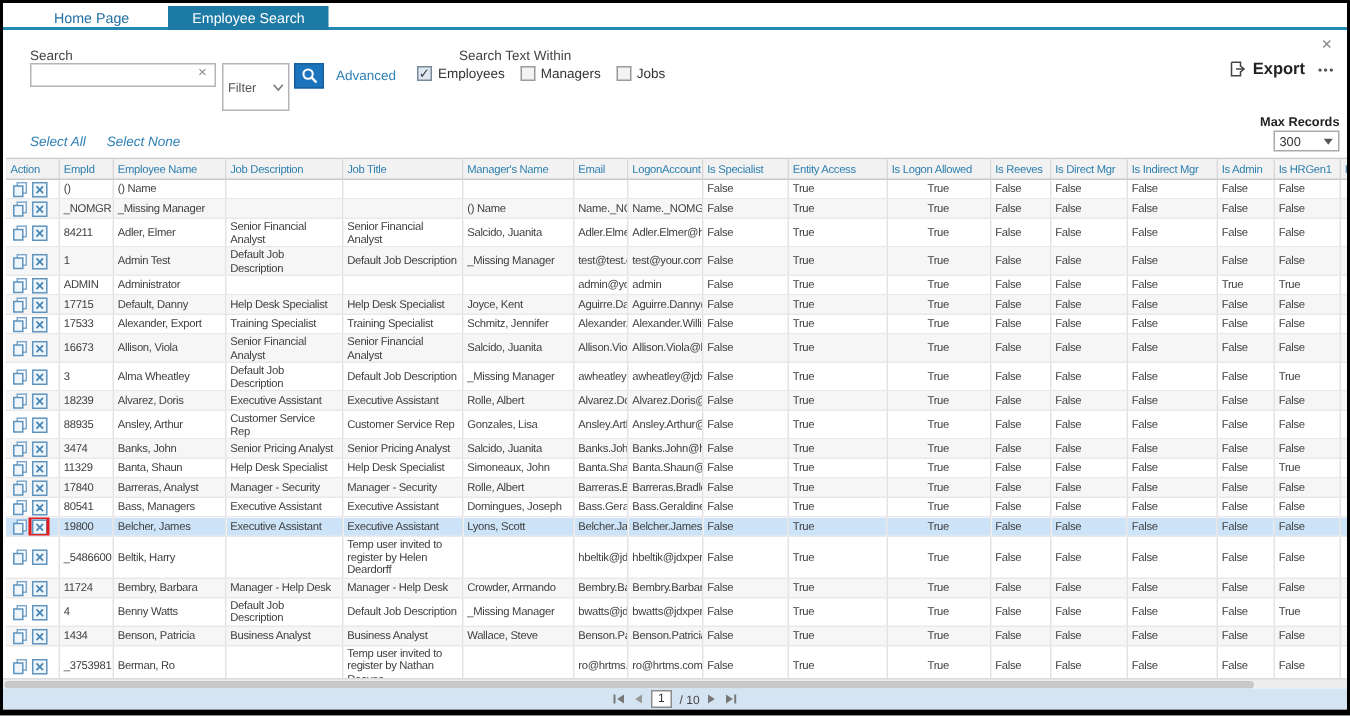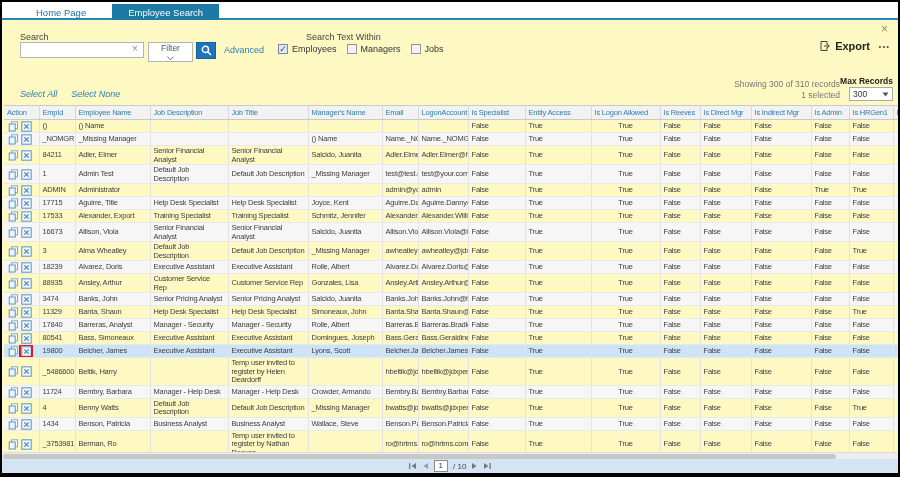--- a/index.html
+++ b/index.html
@@ -1,39 +1,39 @@
 <!DOCTYPE html>
 <html><head>
 <meta charset="utf-8">
 <style>
   * { box-sizing: border-box; margin: 0; padding: 0; }
   html,body { background:#888; }
   #frame {
-    position: relative; width: 900px; height: 477px; background: #fef9c3;
+    position: relative; width: 900px; height: 477px; background: #ffffff;
     border: 2px solid #000; border-bottom-width: 4px;
     font-family: "Liberation Sans", "DejaVu Sans", sans-serif;
     overflow: hidden;
     padding-left: 40px;
   }
   
   .tabbar { position:absolute; top:0; left:0; right:0; height:18px;
     border-bottom:2px solid #2389b2; background:#fff; }
   .tab { display:inline-block; font-size:9.5px; padding:3px 16px 2px 16px; cursor:default; }
   .tab.inactive { color:#1f6fa3; margin-left:18px; }
   .tab.active { background:#1c7aa5; color:#fff; margin-left:10px; }
   
   .lbl { position:absolute; font-size:9px; color:#444; }
   #search-label { top:30px; left:18px; }
   #stw-label { top:30px; left:276px;margin-left:28px; }
   #search-input { position:absolute; top:40px; left:18px; width:124px; height:16px;
     border:1px solid #b5b5b5; font-size:9px; padding:1px 14px 1px 4px; color:#333; }
   #search-clear { position:absolute; top:41px; left:130px; font-size:10px; color:#8a8a8a; cursor:pointer; }
-  #filter-select { position:absolute; top:40px; left:146px; width:45px; height:20px;
+  #filter-select { position:absolute; top:40px; left:146px; width:45px; height:32px;
     border:1px solid #b5b5b5; background:#fff; font-size:8.5px; color:#555;
-    display:flex; align-items:center; justify-content:space-between; padding:0 3px; cursor:pointer;flex-direction:column; }
+    display:flex; align-items:center; justify-content:space-between; padding:0 3px; cursor:pointer; }
   #search-btn { position:absolute; top:40px; left:194px; width:20px; height:17px;
     background:#1c74bd; border:1px solid #15609f; display:flex; align-items:center; justify-content:center; cursor:pointer; }
   #advanced-link { position:absolute; top:43px; left:222px; font-size:9px; color:#2f7fb6; cursor:pointer; }
   .cbrow { position:absolute; top:42px; left:276px; display:flex; gap:10px; align-items:center; }
   .cbitem { display:flex; gap:4px; align-items:center; font-size:9px; color:#333; cursor:pointer; }
   .cb { width:10px; height:10px; border:1px solid #999; background:#f2f2f2; font-size:9px;
     line-height:9px; text-align:center; color:#444; }
   .cb.checked { background:#dfe8f2; border-color:#7a8a9a; }
   #close-x { position:absolute; top:22px; right:10px; font-size:12px; color:#8a8a8a; cursor:pointer; line-height:10px; }
   #export-group { position:absolute; top:38px; right:28px; display:flex; gap:4px; align-items:center; cursor:pointer; }
@@ -128,24 +128,20 @@
       </svg>
     <span id="export-label">Export</span>
   </div>
   <span id="more-dots">•••</span>
 
   <div class="sel-links">
     <span>Select All</span>
     <span>Select None</span>
   </div>
 
-  <div id="status-block">
-    <div>Showing 300 of 310 records</div>
-    <div>1 selected</div>
-  </div>
 
   <span id="maxrec-label">Max Records</span>
   <div id="maxrec-select">
     <span>300</span>
     <svg width="7" height="5" viewBox="0 0 7 5">
         <polygon points="0.5,0.5 6.5,0.5 3.5,4.5" fill="#555"></polygon>
       </svg>
   </div>
 
   <div id="table-wrap">
@@ -318,21 +314,21 @@
           </tr>
           <tr>
             <td class="c-action action-cell"><span class="aicon"><svg width="11" height="11" viewBox="0 0 11 11">
                   <rect x="3.5" y="0.8" width="6" height="7" fill="#fff" stroke="#7fa9cc" stroke-width="1"></rect>
                   <rect x="1.2" y="3" width="6" height="7" fill="#eef6fc" stroke="#5e93bd" stroke-width="1"></rect>
                 </svg></span><span class="aicon"><svg width="11" height="11" viewBox="0 0 11 11">
                   <rect x="0.8" y="0.8" width="9.4" height="9.4" fill="#eef6fc" stroke="#5e93bd" stroke-width="1"></rect>
                   <path d="M3.3 3.3 L7.7 7.7 M7.7 3.3 L3.3 7.7" stroke="#4a86b4" stroke-width="1.2"></path>
                 </svg></span></td>
             <td class="c-empid nowrap">17715</td>
-            <td class="c-name nowrap">Aguirre, Title</td>
+            <td class="c-name nowrap">Default, Danny</td>
             <td class="c-job_desc">Help Desk Specialist</td>
             <td class="c-job_title">Help Desk Specialist</td>
             <td class="c-manager nowrap">Joyce, Kent</td>
             <td class="c-email nowrap">Aguirre.Dann</td>
             <td class="c-logon nowrap">Aguirre.Danny@h</td>
             <td class="c-locked nowrap">False</td>
             <td class="c-entity nowrap">True</td>
             <td class="c-logon_allowed nowrap">True</td>
             <td class="c-termed nowrap">False</td>
             <td class="c-direct_mgr nowrap">False</td>
@@ -543,21 +539,21 @@
           </tr>
           <tr>
             <td class="c-action action-cell"><span class="aicon"><svg width="11" height="11" viewBox="0 0 11 11">
                   <rect x="3.5" y="0.8" width="6" height="7" fill="#fff" stroke="#7fa9cc" stroke-width="1"></rect>
                   <rect x="1.2" y="3" width="6" height="7" fill="#eef6fc" stroke="#5e93bd" stroke-width="1"></rect>
                 </svg></span><span class="aicon"><svg width="11" height="11" viewBox="0 0 11 11">
                   <rect x="0.8" y="0.8" width="9.4" height="9.4" fill="#eef6fc" stroke="#5e93bd" stroke-width="1"></rect>
                   <path d="M3.3 3.3 L7.7 7.7 M7.7 3.3 L3.3 7.7" stroke="#4a86b4" stroke-width="1.2"></path>
                 </svg></span></td>
             <td class="c-empid nowrap">80541</td>
-            <td class="c-name nowrap">Bass, Simoneaux</td>
+            <td class="c-name nowrap">Bass, Managers</td>
             <td class="c-job_desc">Executive Assistant</td>
             <td class="c-job_title">Executive Assistant</td>
             <td class="c-manager nowrap">Domingues, Joseph</td>
             <td class="c-email nowrap">Bass.Geraldin</td>
             <td class="c-logon nowrap">Bass.Geraldine@h</td>
             <td class="c-locked nowrap">False</td>
             <td class="c-entity nowrap">True</td>
             <td class="c-logon_allowed nowrap">True</td>
             <td class="c-termed nowrap">False</td>
             <td class="c-direct_mgr nowrap">False</td>

